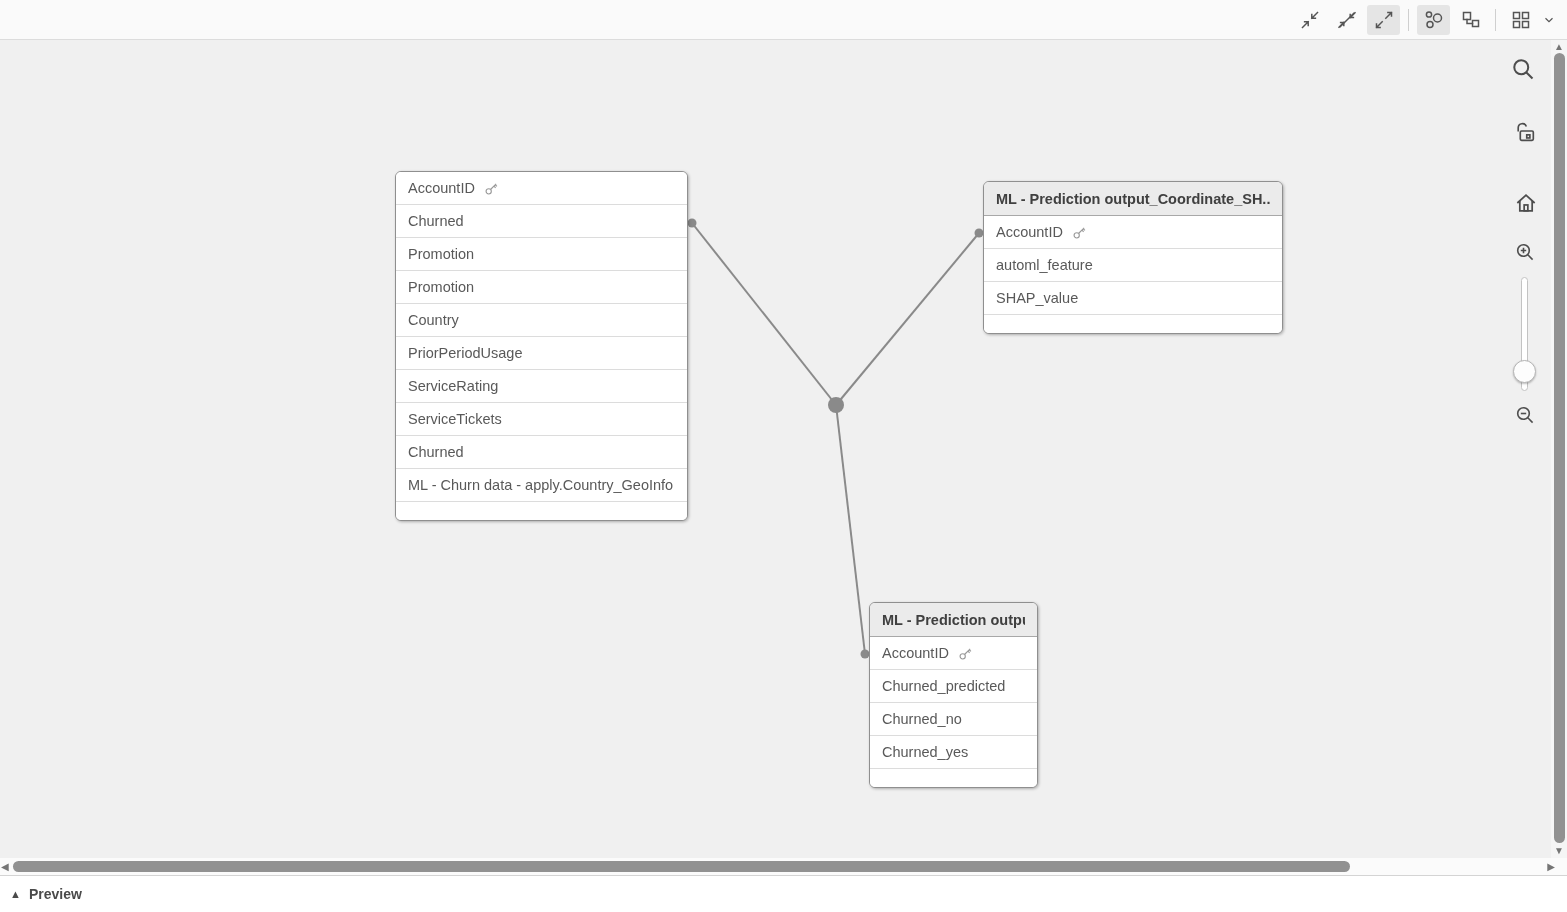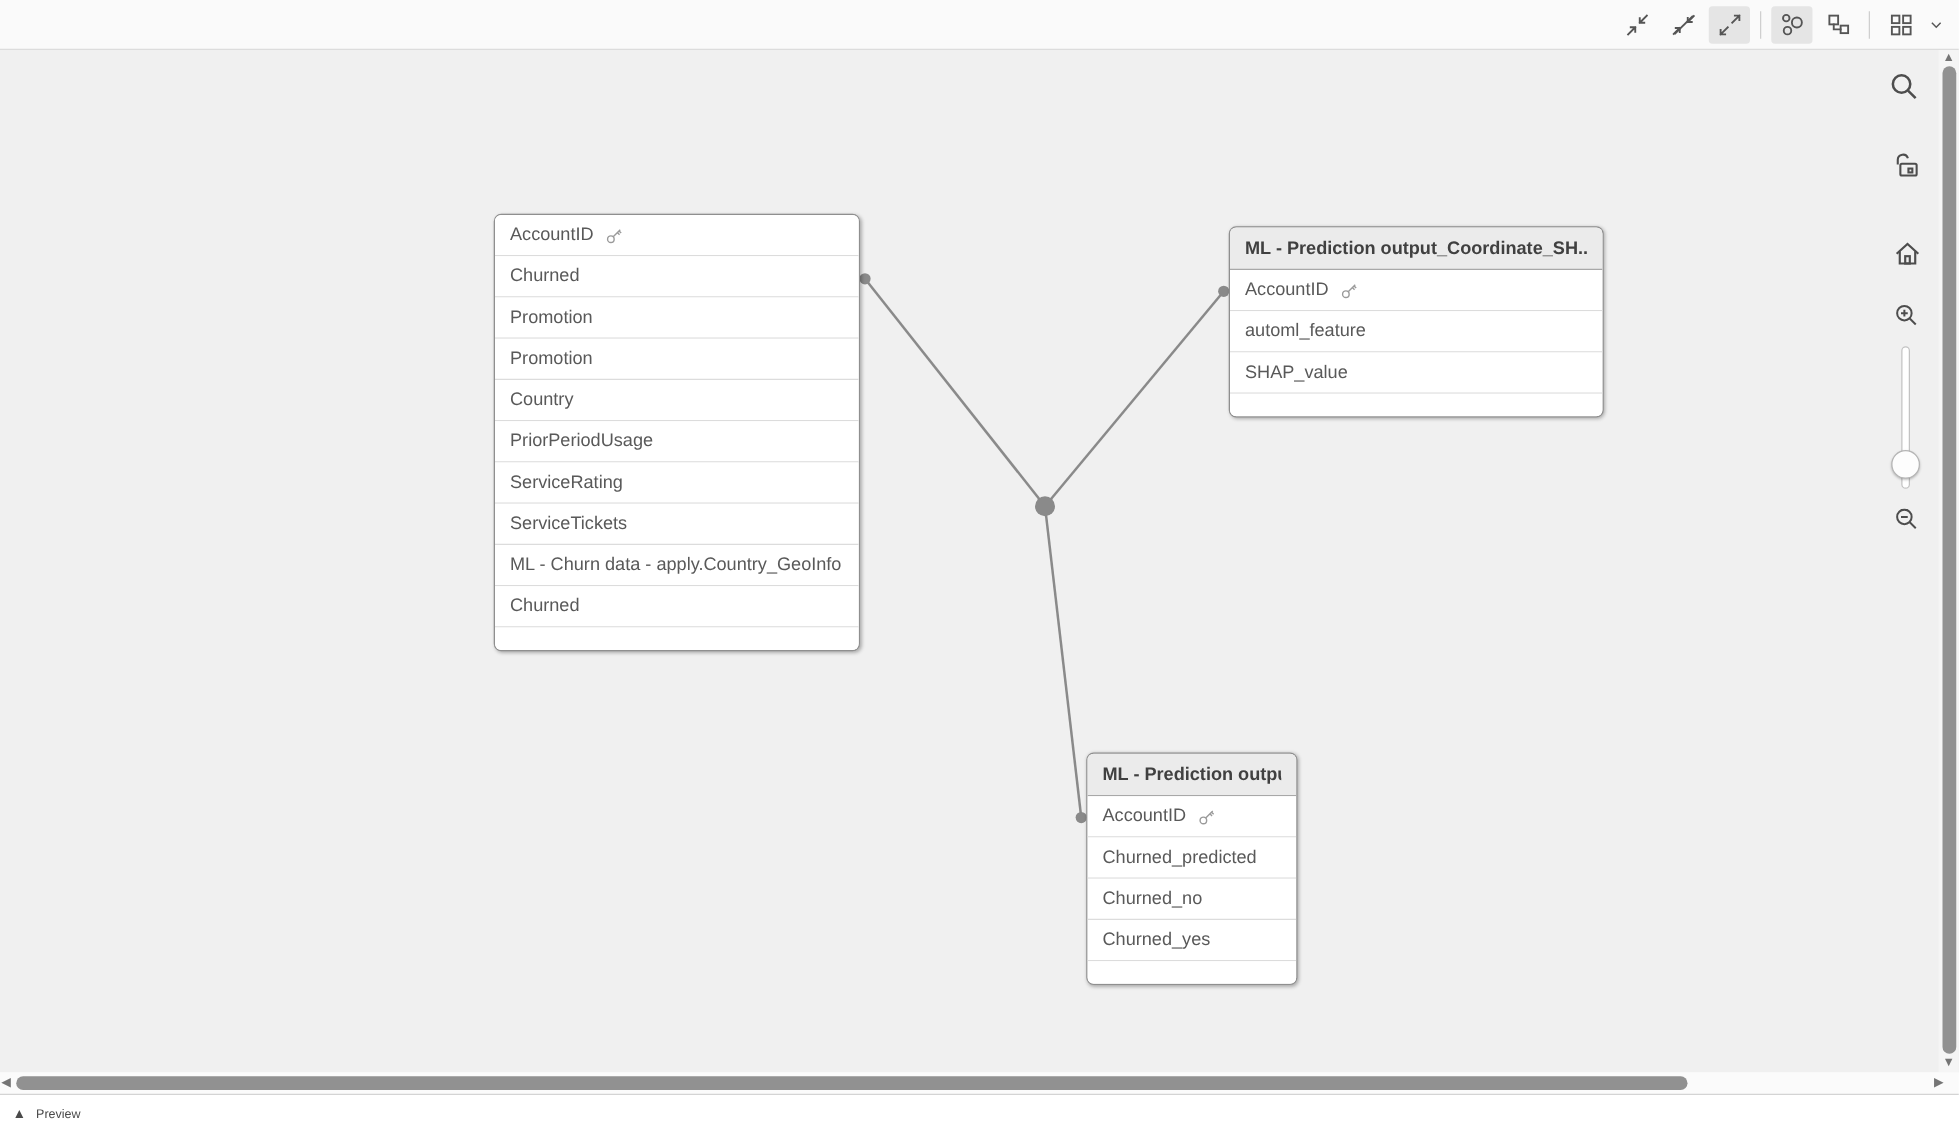--- a/index.html
+++ b/index.html
@@ -52,21 +52,21 @@
   .hscroll { position:absolute; top:858px; left:0; width:1567px; height:18px;
     background:#fbfbfb; border-bottom:1px solid #d4d4d4; z-index:20; }
   .hscroll-thumb { position:absolute; top:3px; left:13px; width:1337px; height:11px;
     background:#919191; border-radius:6px; cursor:grab; }
 
   
   .bottombar { position:absolute; top:876px; left:0; width:1567px; height:36px; background:#fff; z-index:25; }
   .preview-toggle { position:absolute; left:10px; top:10px; display:flex; align-items:center;
     gap:8px; cursor:pointer; color:#4a4a4a; }
   .preview-toggle .tri { font-size:11px; line-height:11px; }
-  .preview-toggle .lbl { font-size:10px; font-weight:normal; }
+  .preview-toggle .lbl { font-size:14px; font-weight:bold; }
 </style>
 </head>
 <body>
 
 <div class="topbar">
   <div class="tb-btn">
     <svg width="24" height="24" viewBox="0 0 24 24">
       <path d="M19.5 4.5 L13.8 10.2 M13.8 6.6 L13.8 10.2 L17.4 10.2"></path>
       <path d="M4.5 19.5 L10.2 13.8 M10.2 17.4 L10.2 13.8 L6.6 13.8"></path>
     </svg>
@@ -150,24 +150,24 @@
           <div class="dm-row">
             <span>PriorPeriodUsage</span>
           </div>
           <div class="dm-row">
             <span>ServiceRating</span>
           </div>
           <div class="dm-row">
             <span>ServiceTickets</span>
           </div>
           <div class="dm-row">
+            <span>Churned</span>
+          </div>
+          <div class="dm-row">
             <span>ML - Churn data - apply.Country_GeoInfo</span>
-          </div>
-          <div class="dm-row">
-            <span>Churned</span>
           </div>
         </div>
     <div class="dm-footer"></div>
   </div>
       <div class="dm-table" style="left: 983px; top: 141px; width: 300px;">
     <div class="dm-header">
       <span class="dm-title">ML - Prediction output_Coordinate_SH...</span>
     </div>
     <div>
           <div class="dm-row">

